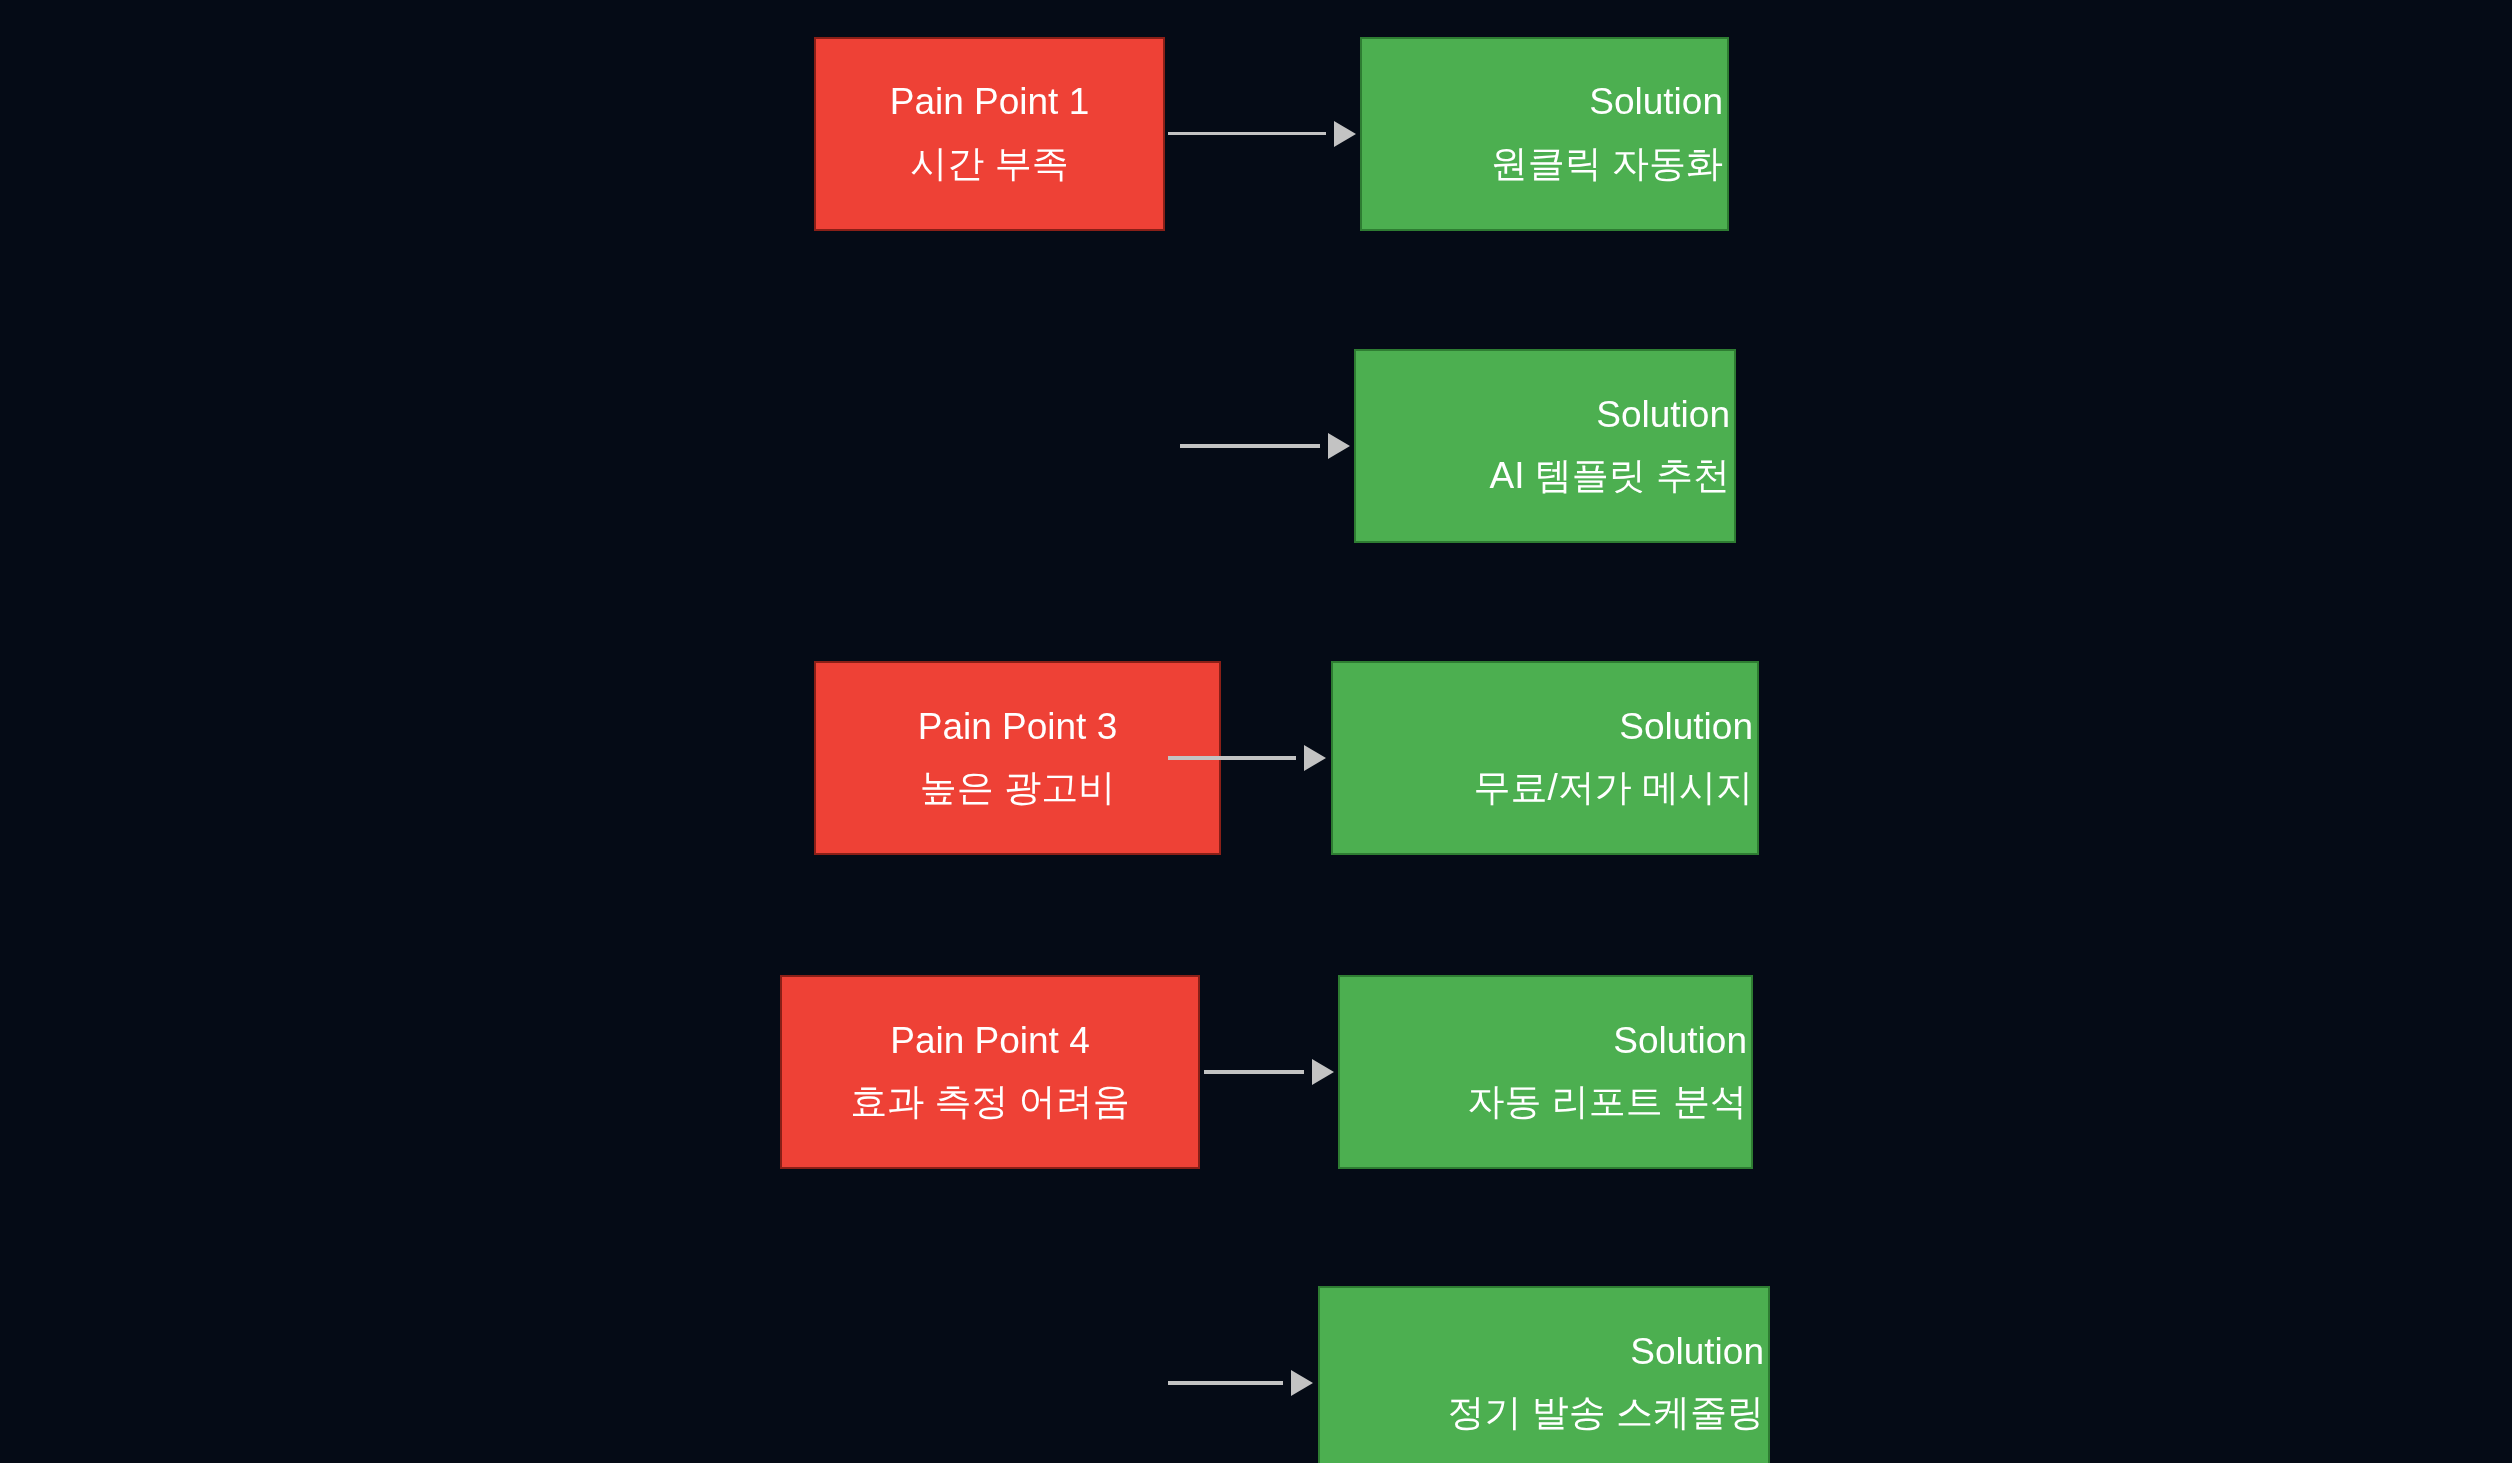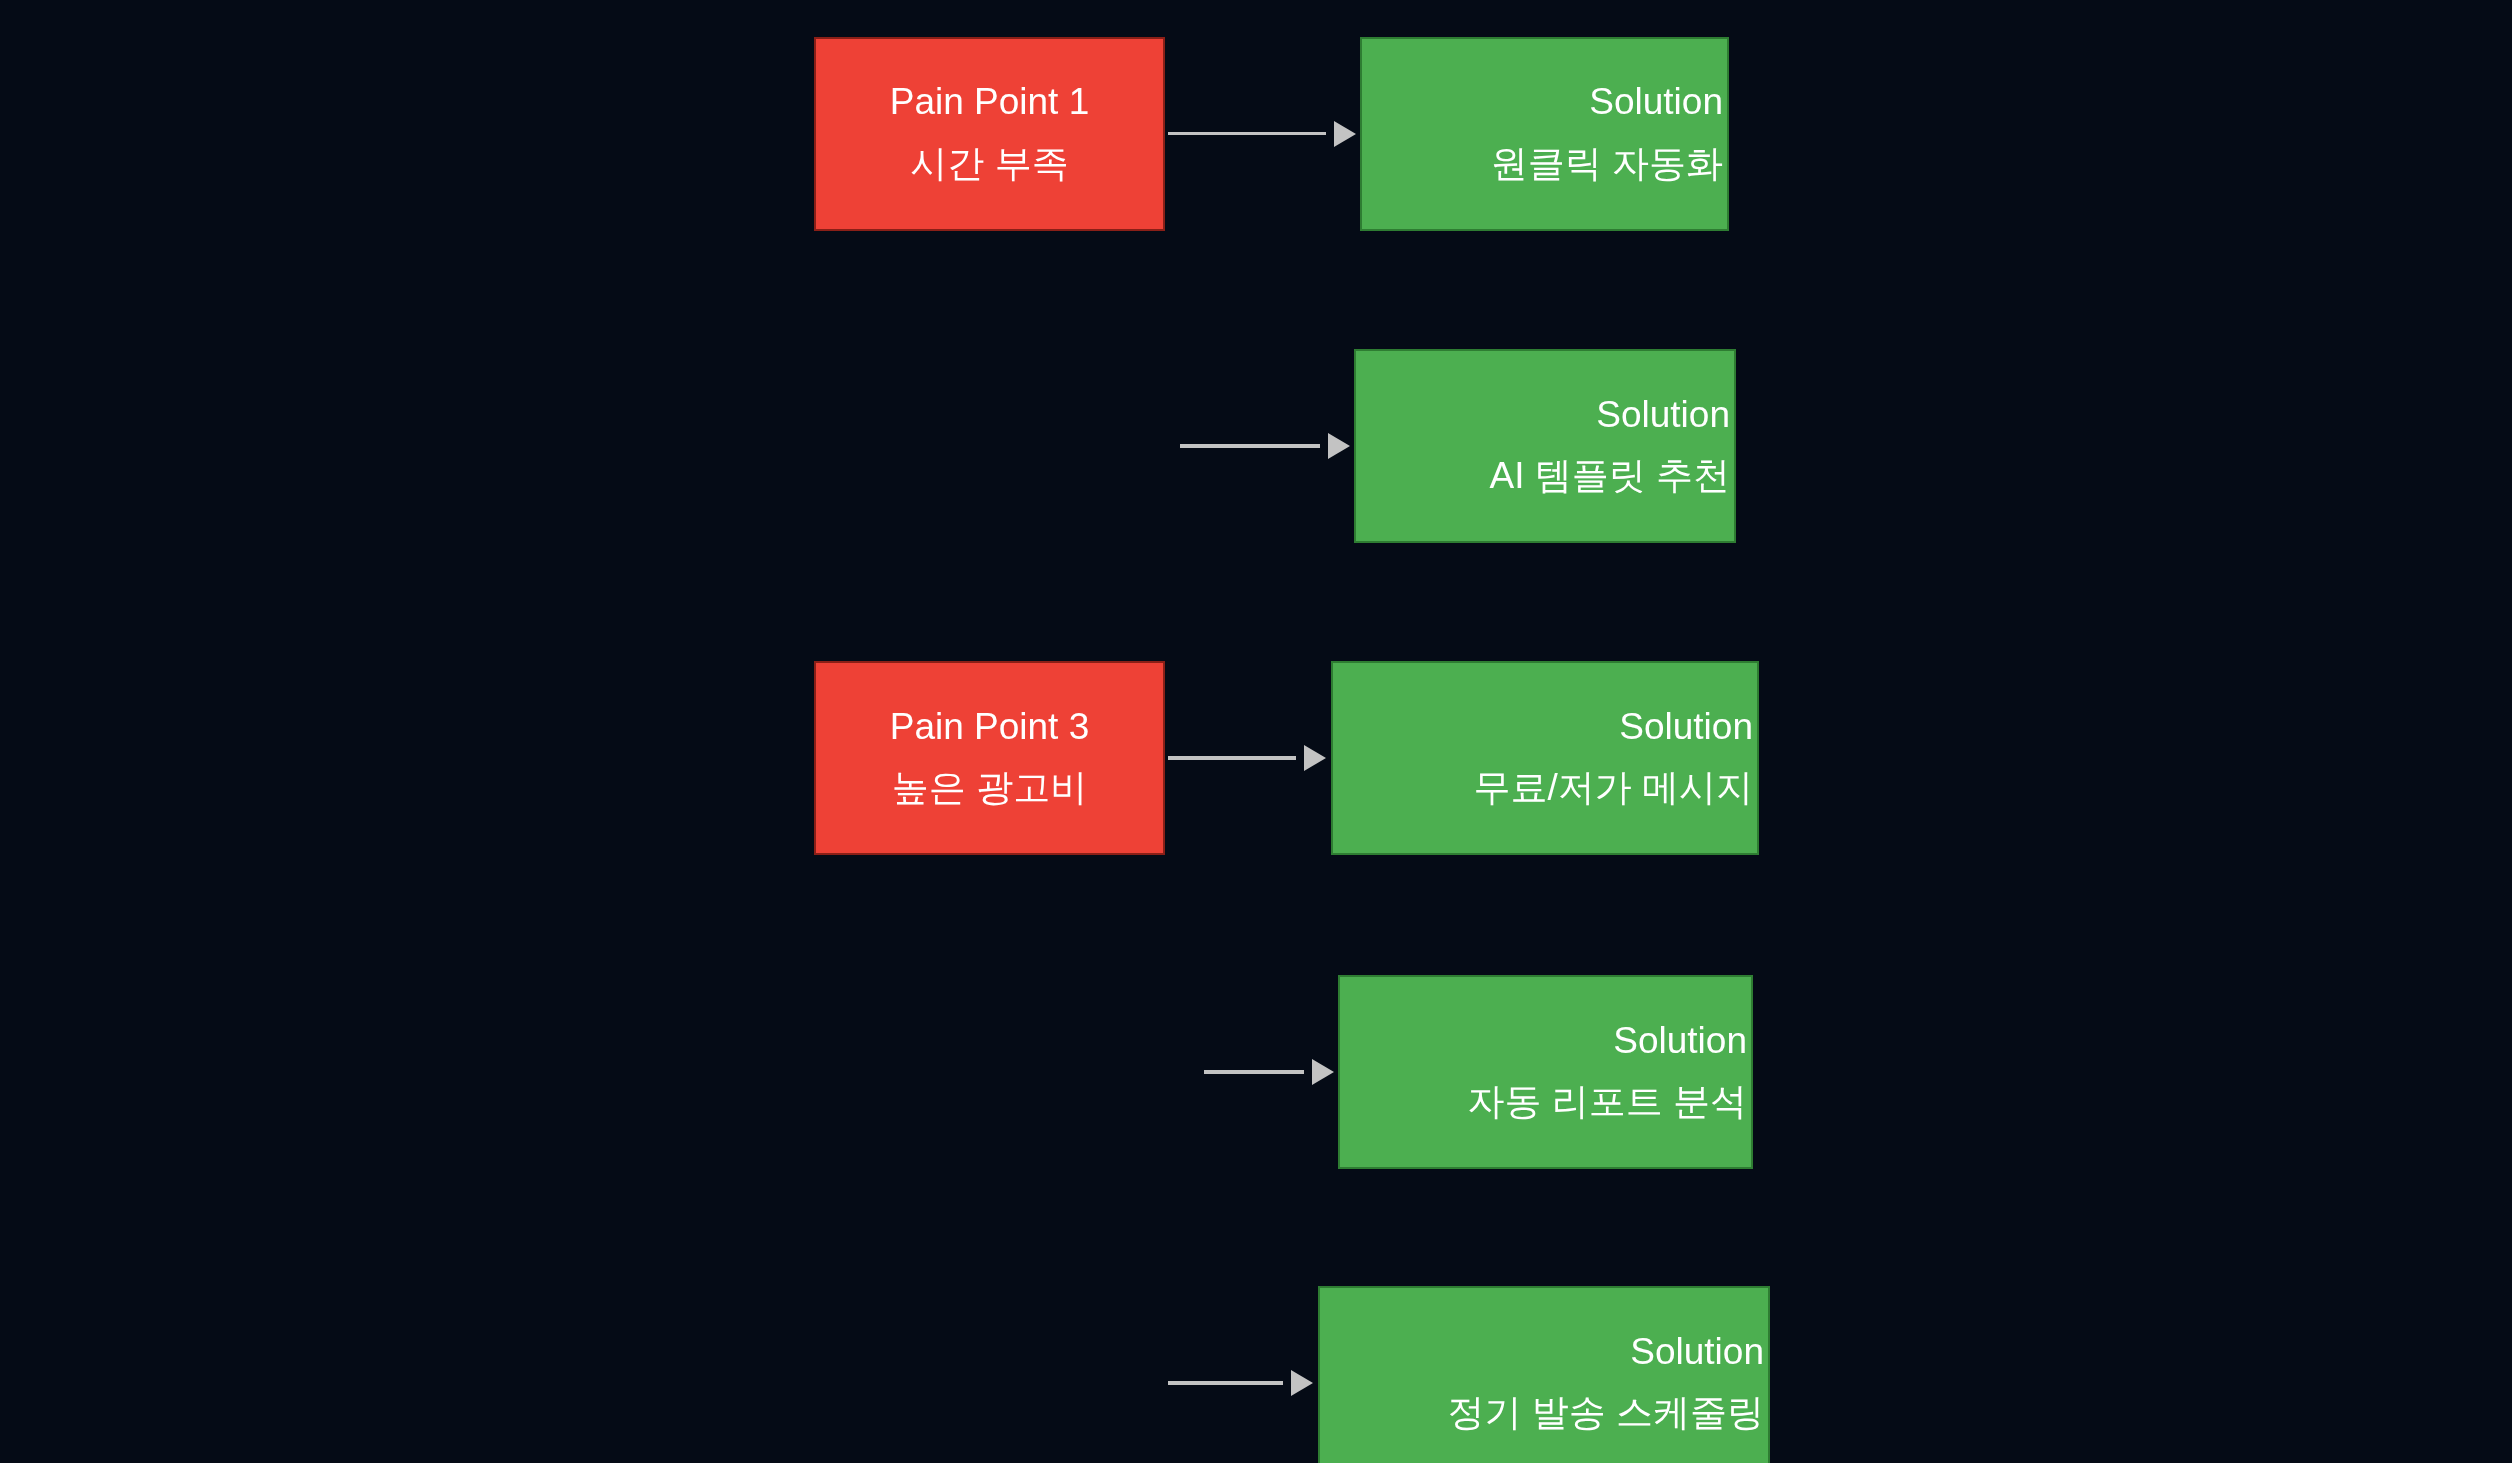--- a/index.html
+++ b/index.html
@@ -94,35 +94,39 @@
       <div class="shaft"></div>
       <div class="head"></div>
     </div>
     <div class="box solution" style="left:1334px;width:382px">
       <div>Solution</div>
       <div>AI 템플릿 추천</div>
     </div>
   </div>
 
   <div class="row" style="top:641px">
-    <div class="box pain" style="left:794px;width:351px">
+    <div class="box pain" style="left:794px;width:407px">
       <div>Pain Point 3</div>
       <div>높은 광고비</div>
     </div>
     <div class="arrow" style="left:1144px;width:166px">
       <div class="shaft"></div>
       <div class="head"></div>
     </div>
     <div class="box solution" style="left:1311px;width:428px">
       <div>Solution</div>
       <div>무료/저가 메시지</div>
     </div>
   </div>
 
   <div class="row" style="top:955px">
+    <div class="box pain" style="left:760px;width:420px">
+      <div>Pain Point 4</div>
+      <div>효과 측정 어려움</div>
+    </div>
     <div class="arrow" style="left:1180px;width:138px">
       <div class="shaft"></div>
       <div class="head"></div>
     </div>
     <div class="box solution" style="left:1318px;width:415px">
       <div>Solution</div>
       <div>자동 리포트 분석</div>
     </div>
   </div>
 

